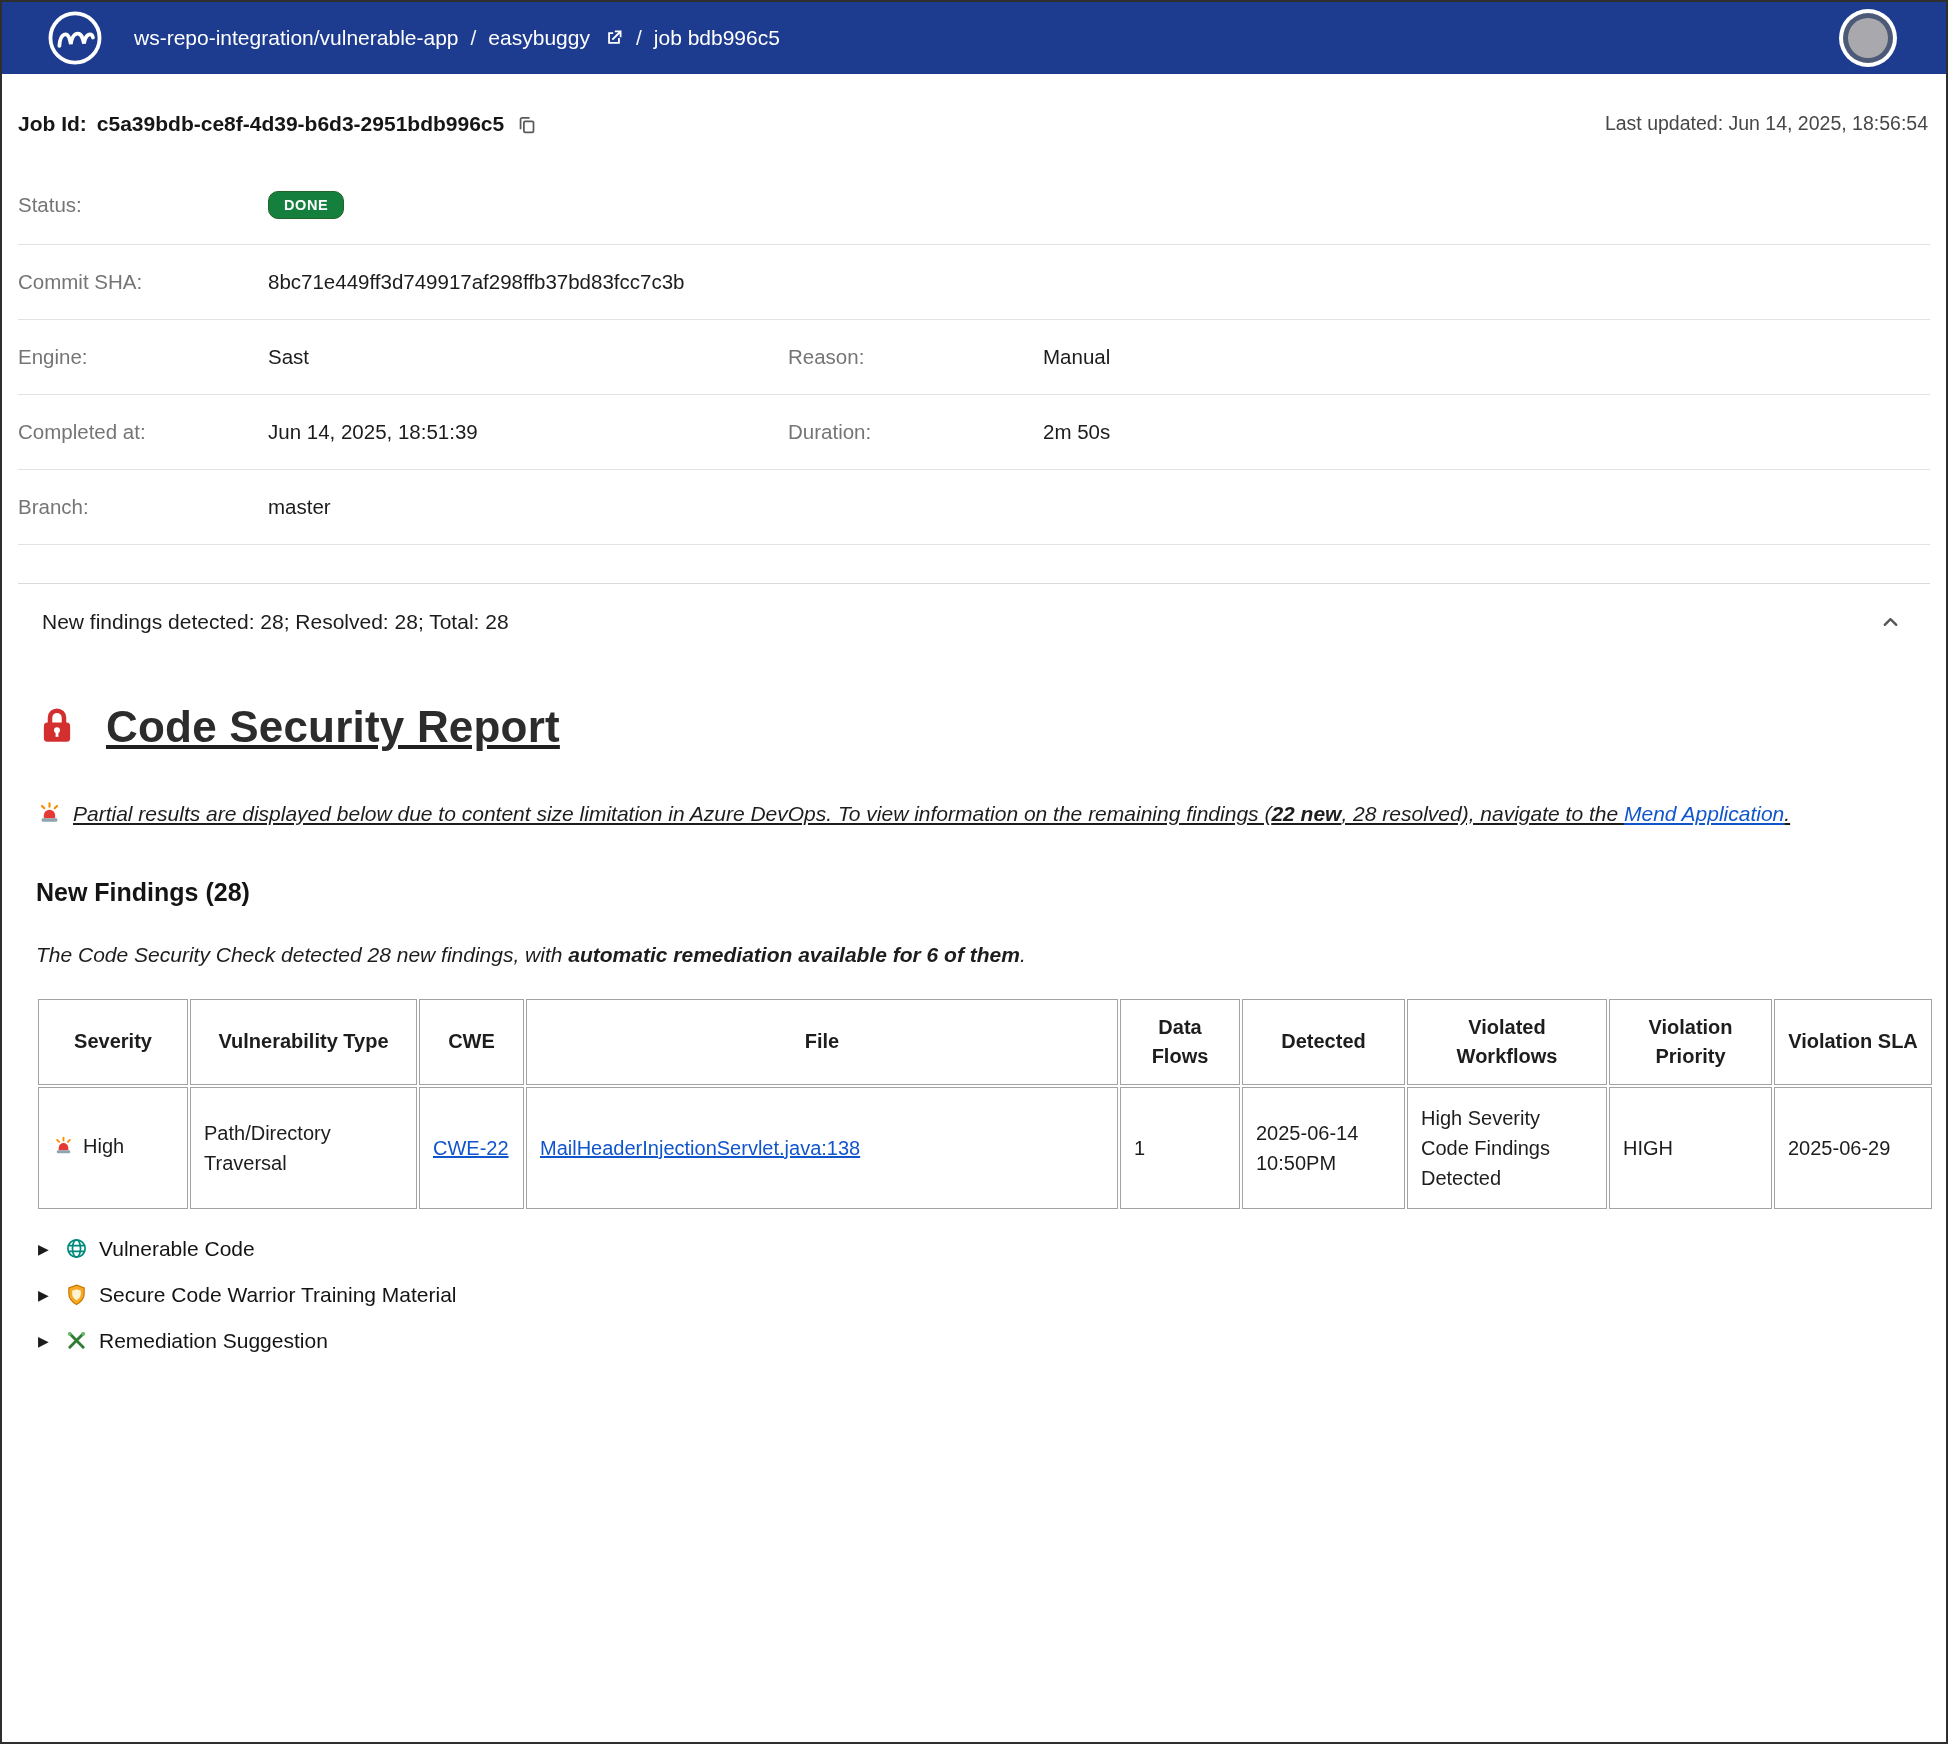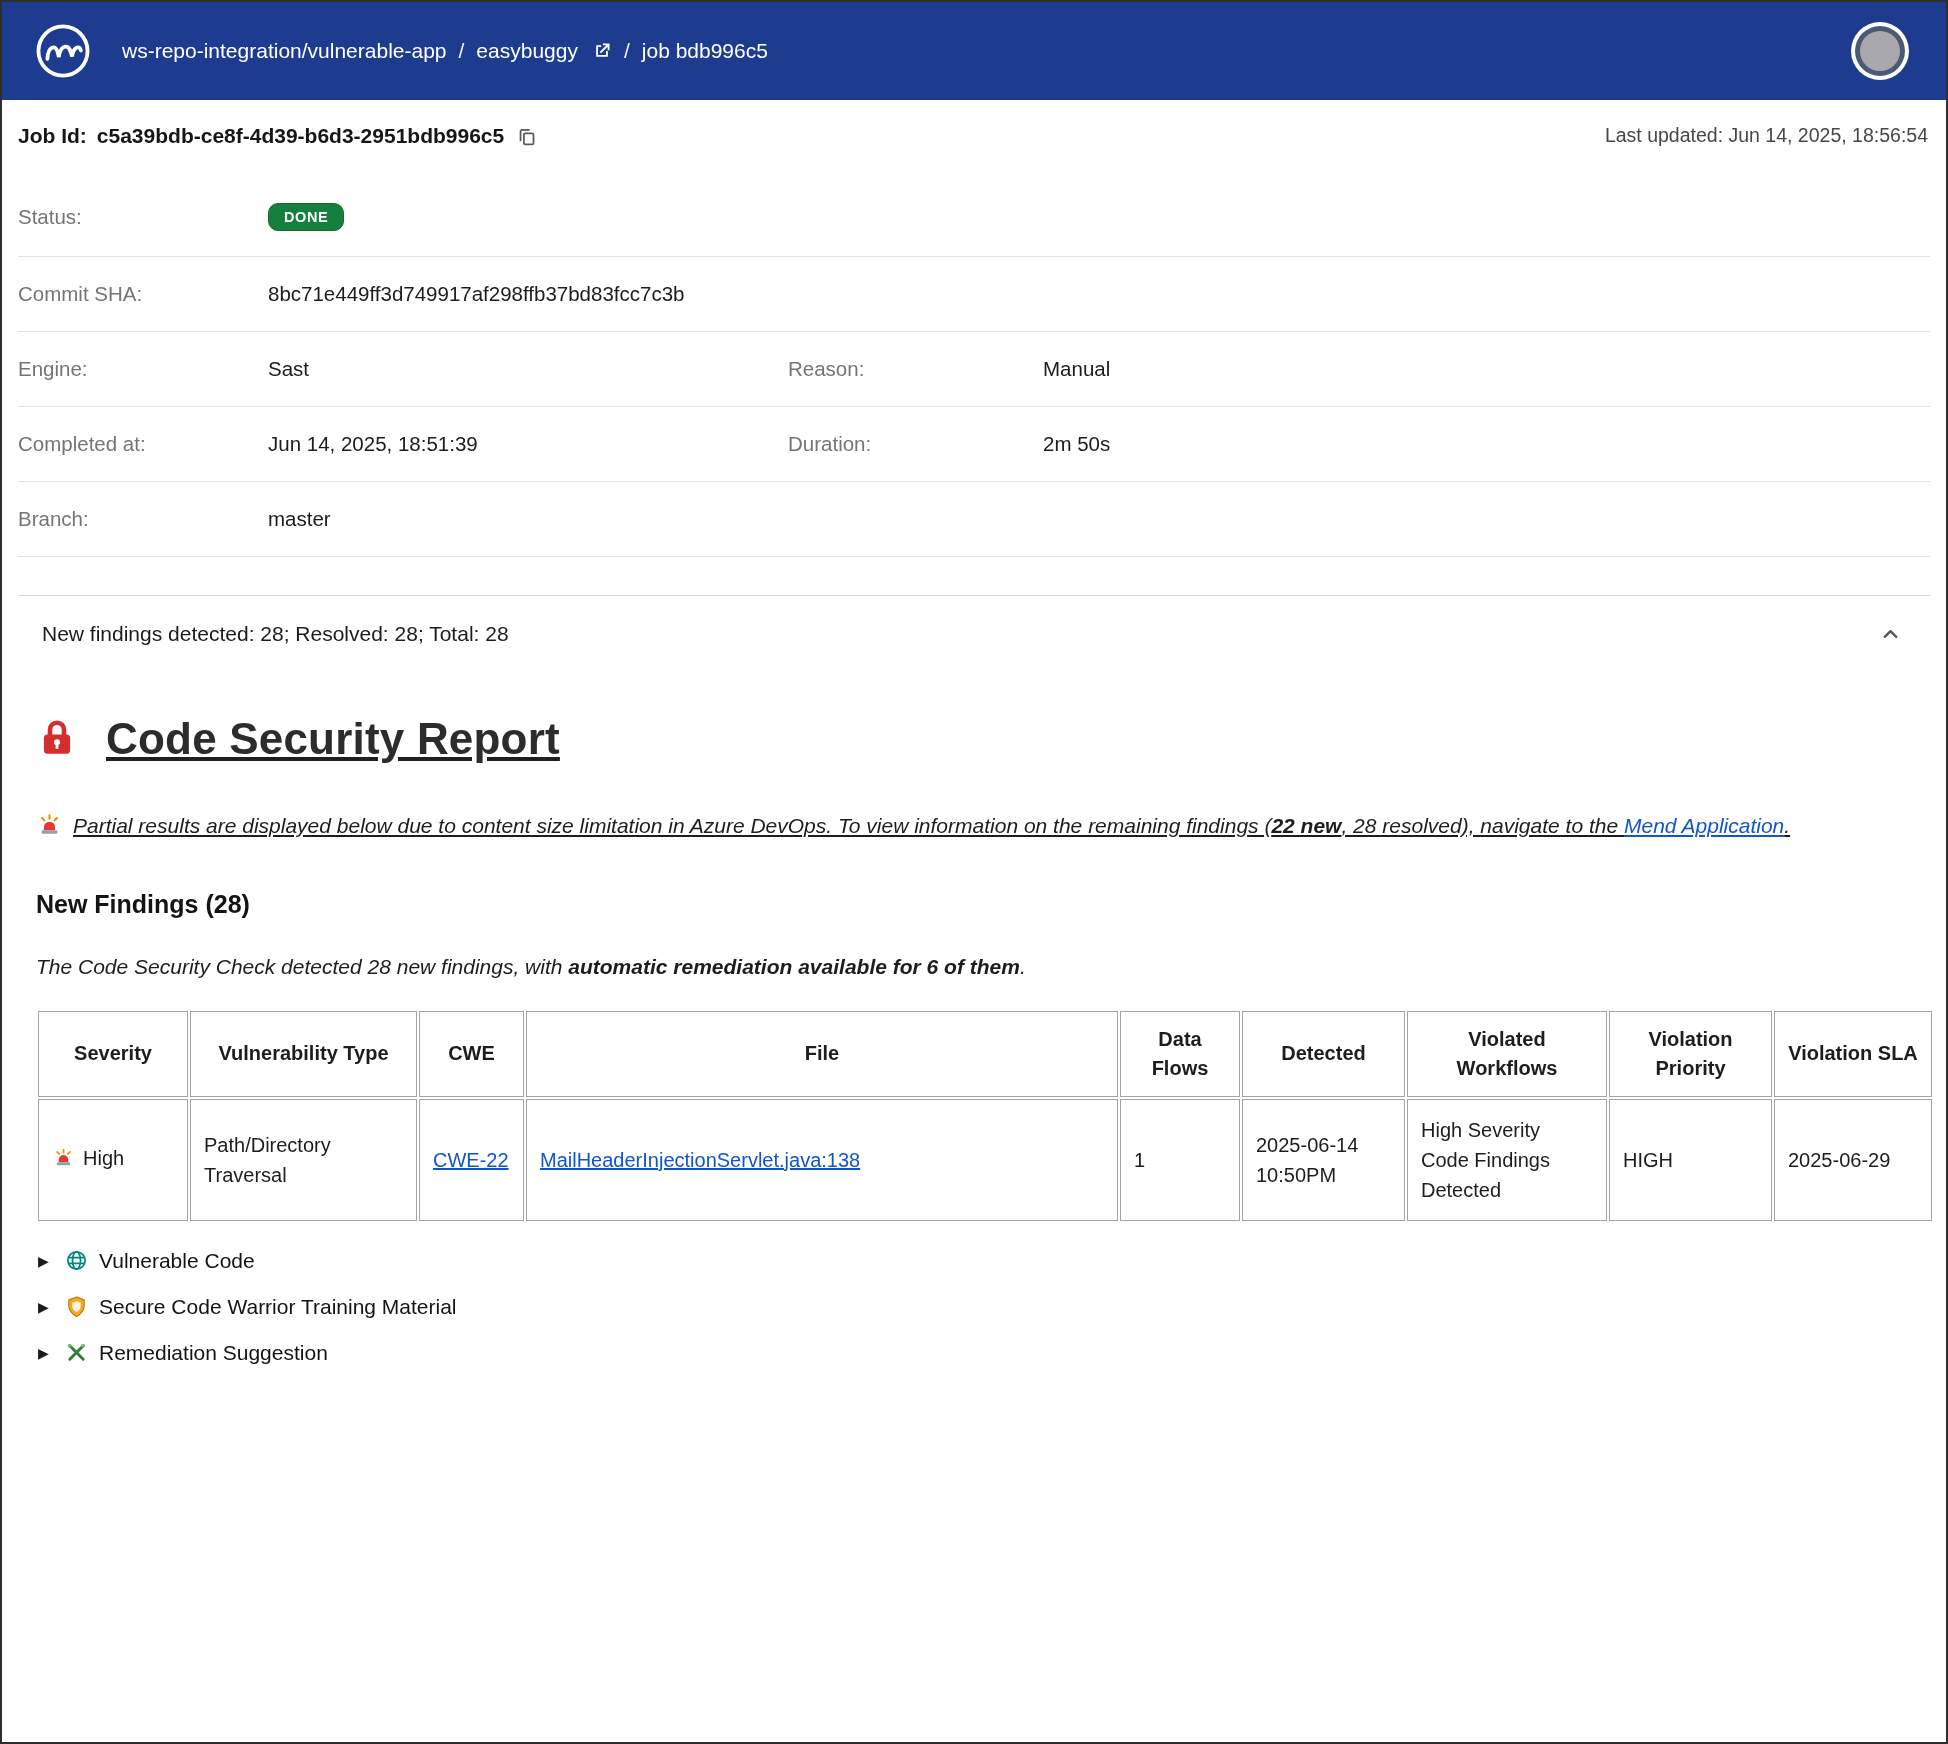--- a/index.html
+++ b/index.html
@@ -11,25 +11,25 @@
   .page {
     width: 1948px;
     height: 1744px;
     border: 2px solid #2e2e2e;
     background: #ffffff;
     overflow: hidden;
   }
 
   
   .topbar {
-    height: 98px;
+    height: 72px;
     background: #1d3c90;
     display: flex;
     align-items: center;
-    padding: 0 32px;
+    padding: 0 44px;
   }
   .logo { width: 58px; height: 58px; flex: 0 0 auto; cursor: pointer; }
   .breadcrumb {
     margin-left: 30px;
     display: flex;
     align-items: center;
     gap: 12px;
     color: #ffffff;
     font-size: 21px;
   }
@@ -40,21 +40,21 @@
     margin-left: auto;
     width: 40px; height: 40px;
     border-radius: 50%;
     background: #a9a9ad;
     box-shadow: 0 0 0 5px #4d5a77, 0 0 0 9px #ffffff;
     margin-right: 14px;
     cursor: pointer;
   }
 
   
-  .job { padding: 24px 16px 0 16px; }
+  .job { padding: 38px 16px 0 16px; }
   .jobid-row { display: flex; justify-content: space-between; align-items: flex-start; }
   .jobid-left { font-size: 21px; font-weight: 700; color: #161616; display: flex; align-items: center; gap: 10px; }
   .copy-btn { display: inline-flex; cursor: pointer; margin-left: 2px; }
   .last-updated { font-size: 19.5px; color: #474747; padding-right: 2px; }
 
   .field-row {
     display: grid;
     grid-template-columns: 250px 520px 255px 1fr;
     align-items: center;
     padding: 25px 0;

